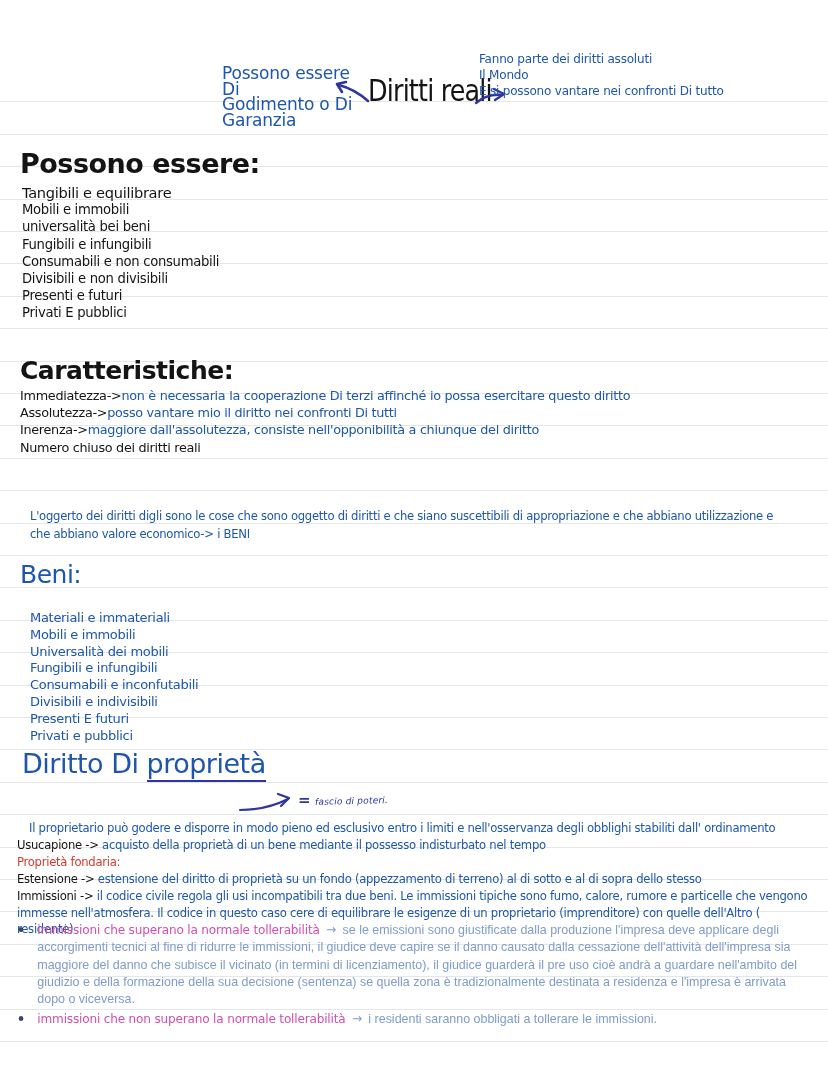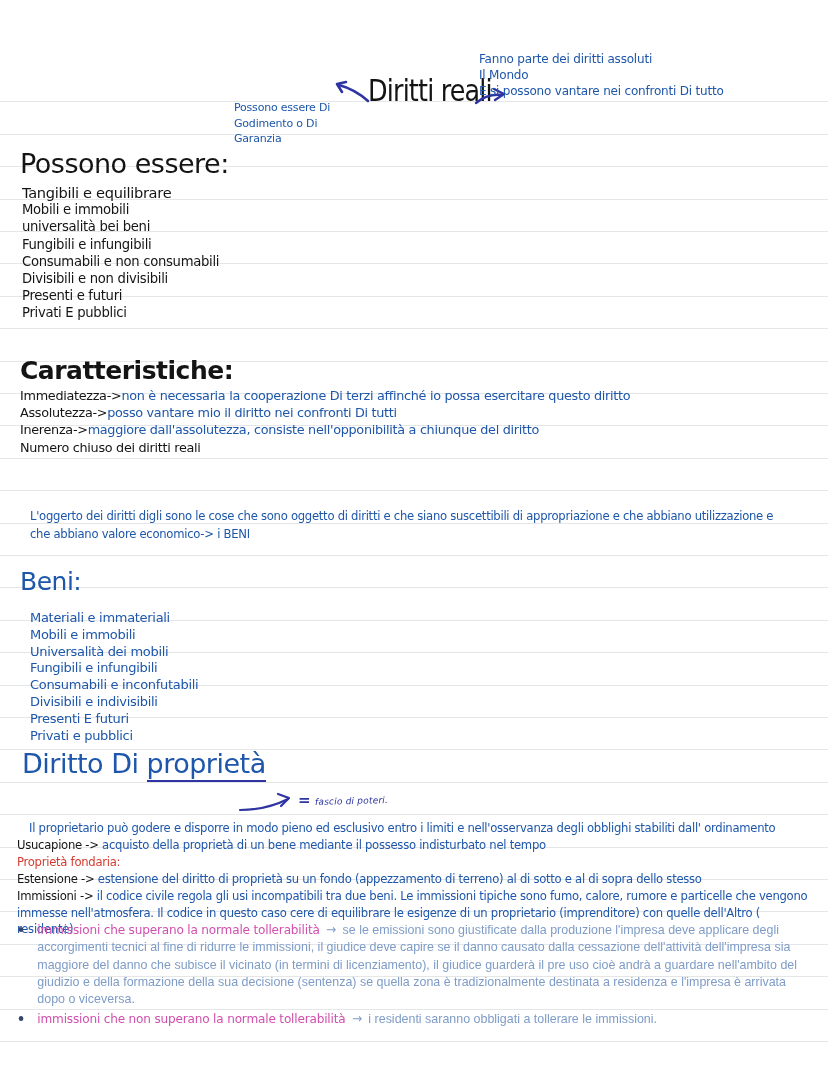--- a/index.html
+++ b/index.html
@@ -18,29 +18,29 @@
       #e4e6e7 31.4px 32.4px);
     pointer-events:none;
   }
   .abs{position:absolute;}
   .blue{color:#1d56aa;}
   .ink{color:#2e35a3;}
   .red{color:#d43a2f;}
   .black{color:#141414;}
 
   
-  .left-note{left:234px;top:66px;width:150px;font-size:11px;line-height:15.5px;letter-spacing:-0.2px;margin-top:34px;}
+  .left-note{left:222px;top:66px;width:150px;font-size:17px;line-height:15.5px;letter-spacing:-0.2px;}
   .right-note{left:479px;top:52px;width:280px;font-size:12px;line-height:15.8px;letter-spacing:-0.2px;}
   .page-title{left:368px;top:72px;font-size:31px;letter-spacing:-1px;
     transform:scaleX(.82);transform-origin:left top;white-space:nowrap;}
 
   
-  .h-pe{left:20px;top:148px;font-size:27px;font-weight:normal;letter-spacing:-0.5px;}
+  .h-pe{left:20px;top:148px;font-size:27px;font-weight:bold;letter-spacing:-0.5px;}
   .h-car{left:20px;top:356px;font-size:25px;letter-spacing:-0.5px;font-weight:bold;}
-  .h-beni{left:20px;top:560px;font-size:25px;letter-spacing:-0.5px;margin-top:7px;}
+  .h-beni{left:20px;top:560px;font-size:25px;letter-spacing:-0.5px;}
   .h-dir{left:22px;top:748px;font-size:27px;letter-spacing:-0.5px;white-space:nowrap;}
   .h-dir .u{border-bottom:2.5px solid #2e35a3;padding-bottom:1px;}
 
   
   .pe-list{left:22px;top:184px;font-size:13.2px;line-height:17.2px;letter-spacing:-0.3px;}
   .pe-list .row:first-child{font-size:14.6px;}
   .car-list{left:20px;top:387px;font-size:12.8px;line-height:17.2px;letter-spacing:-0.3px;width:800px;white-space:nowrap;}
   .beni-list{left:30px;top:610px;font-size:13px;line-height:16.8px;letter-spacing:-0.3px;}
 
   .note-oggetto{left:30px;top:507px;width:812px;font-size:12.5px;line-height:17.6px;

